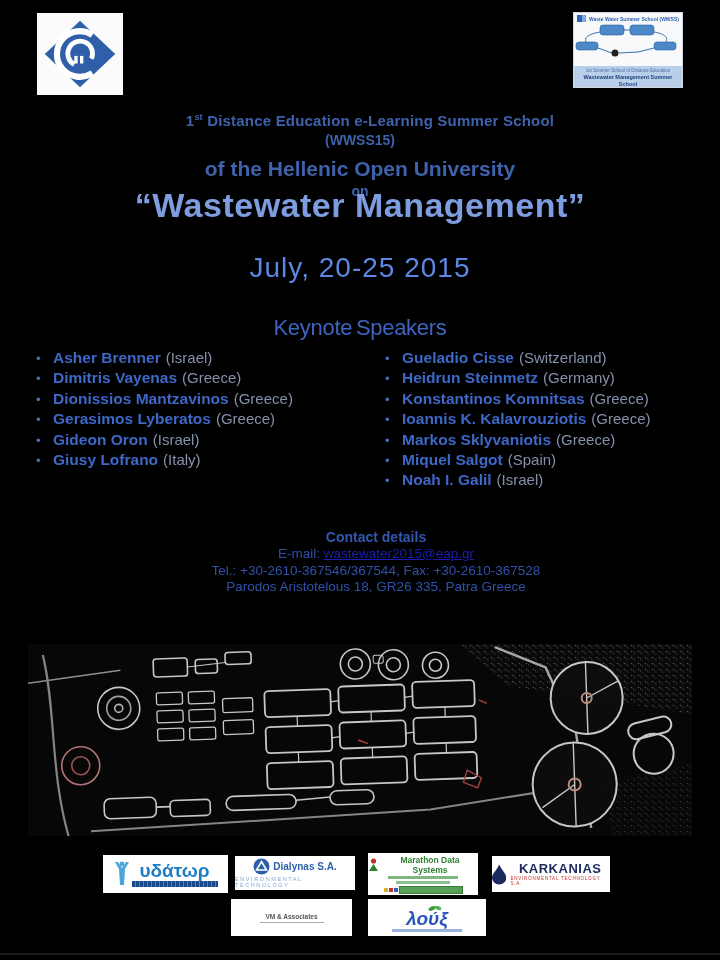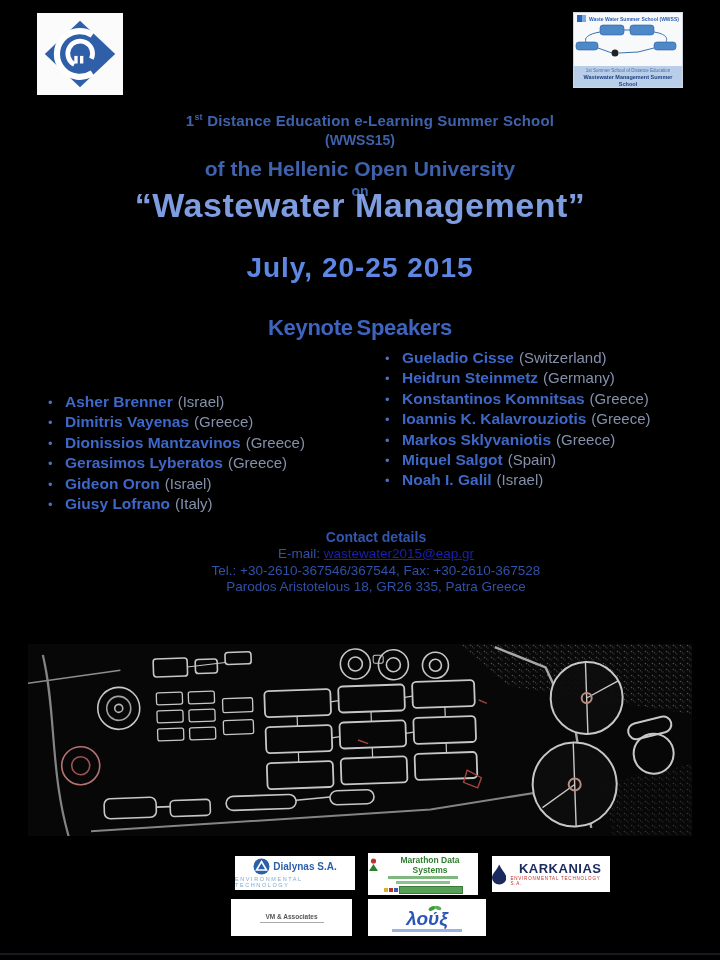--- a/index.html
+++ b/index.html
@@ -24,27 +24,27 @@
   .header{position:absolute;top:112px;left:0;width:720px;text-align:center;color:#3f62ac;font-weight:bold;}
   .h-line1{font-size:15px;letter-spacing:.2px;margin-left:20px;}
   .h-line1 sup{font-size:9px;}
   .h-line2{font-size:14px;margin-top:3px;}
   .h-line3{font-size:21px;margin-top:9px;}
   .h-line4{font-size:14px;margin-top:2px;}
 
   .title{position:absolute;top:186px;left:0;width:720px;margin:0;text-align:center;
     font-size:34px;font-weight:bold;color:#7e9ce0;letter-spacing:.5px;}
   .date{position:absolute;top:252px;left:0;width:720px;text-align:center;
-    font-size:28px;font-weight:bold;color:#5d87e2;letter-spacing:1px;}
+    font-size:28px;font-weight:normal;color:#5d87e2;letter-spacing:1px;}
   .keynote{position:absolute;top:315px;left:0;width:720px;margin:0;text-align:center;
-    font-size:22px;font-weight:bold;color:#3e64bf;letter-spacing:-.3px;word-spacing:-2px;}
+    font-size:22px;font-weight:normal;color:#3e64bf;letter-spacing:-.3px;word-spacing:-2px;}
 
   
   .speaker-col{position:absolute;top:348px;margin:0;padding:0;list-style:none;}
-  #speakers-left{left:48px;margin-top:44px;}
+  #speakers-left{left:36px;}
   #speakers-right{left:385px;}
   .speaker-col li{line-height:19.4px;white-space:nowrap;}
   .dot{color:#4a6fc0;font-size:13px;display:inline-block;width:17px;}
   .sp-name{color:#3e68c8;font-weight:bold;font-size:15.5px;}
   .sp-country{color:#8590aa;font-size:15px;margin-left:5px;}
 
   
   .contact{position:absolute;top:529px;left:16px;width:720px;text-align:center;
     color:#2f51a8;font-size:13.5px;line-height:16.8px;}
   .contact .c-head{font-size:14px;font-weight:bold;color:#3356b0;}
@@ -248,20 +248,32 @@
         </g>
         <g stroke="#b04848" stroke-width="1.4">
           <path d="M 438 130 l 14 8 l -4 10 l -14 -6 z"></path>
           <path d="M 330 96 l 10 4"></path>
           <path d="M 452 60 l 8 4"></path>
         </g>
       </g>
     </svg>
   </div>
 
+  <div class="sponsor" id="sp-ydator">
+    <svg width="16" height="26" viewBox="0 0 16 26">
+      <g fill="#49a8d8">
+        <circle cx="8" cy="3" r="2.4"></circle>
+        <path d="M 1 1 L 5 8 L 6 24 L 10 24 L 11 8 L 15 1 L 12 1 L 8 7 L 4 1 Z"></path>
+      </g>
+    </svg>
+    <span class="yd-wrap">
+      <span class="yd-name">υδάτωρ</span>
+      <span class="yd-band"></span>
+    </span>
+  </div>
 
   <div class="sponsor" id="sp-dialynas">
     <span class="di-row">
       <svg width="17" height="17" viewBox="0 0 17 17">
         <circle cx="8.5" cy="8.5" r="8" fill="#2d5fa8"></circle>
         <polygon points="8.5,3.5 13.5,12 3.5,12" fill="none" stroke="#fff" stroke-width="1.6"></polygon>
       </svg>
       <span class="di-name">Dialynas S.A.</span>
     </span>
     <span class="di-sub">ENVIRONMENTAL TECHNOLOGY</span>

